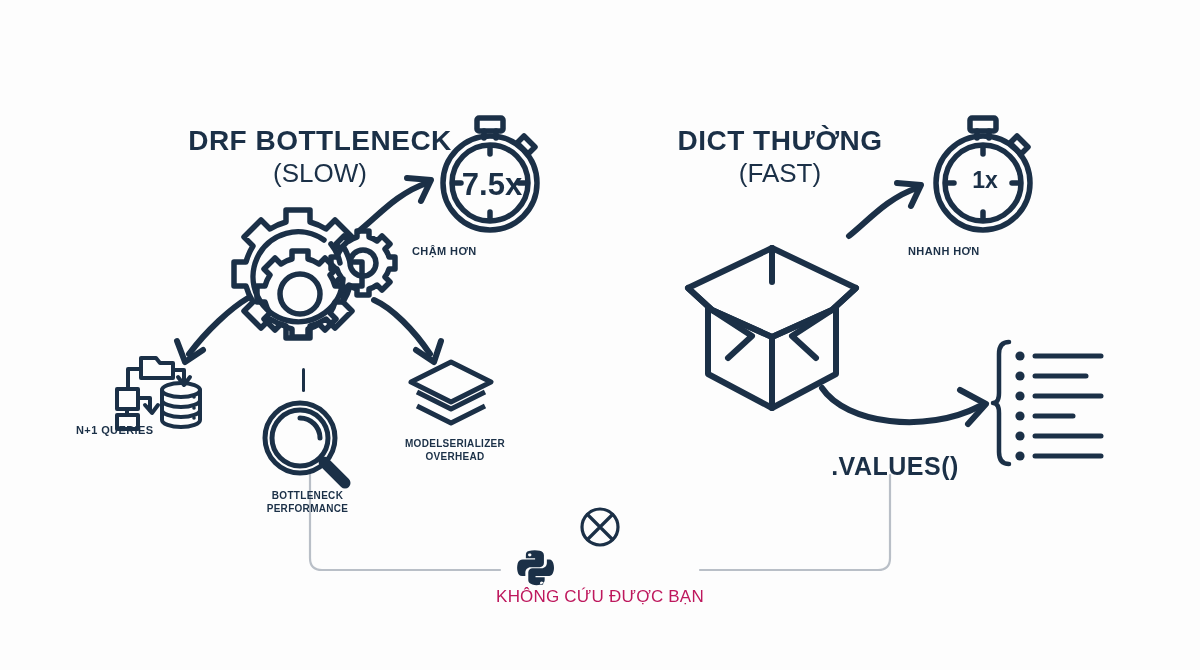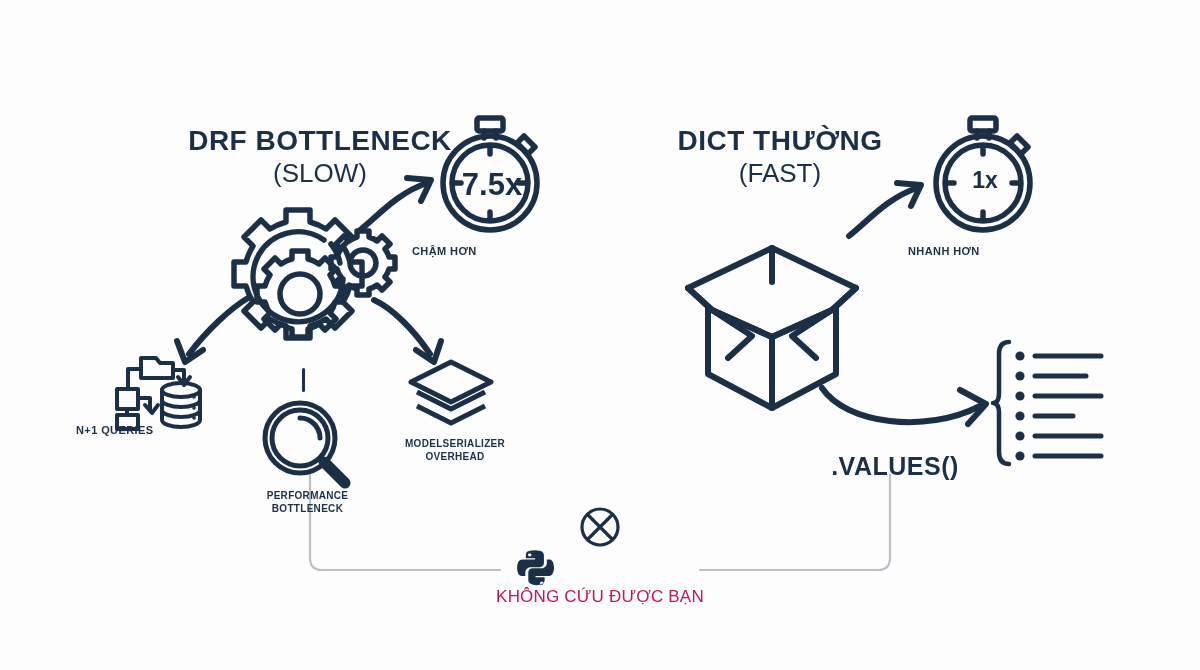--- a/index.html
+++ b/index.html
@@ -235,22 +235,22 @@
     <svg width="96" height="94" viewBox="0 0 96 94">
       <g fill="none" stroke="#1b3047" stroke-width="5" stroke-linecap="round">
         <circle cx="42" cy="42" r="35"></circle>
         <circle cx="42" cy="42" r="28"></circle>
         <path d="M42 22 A20 20 0 0 1 62 42"></path>
         <path d="M66 66 L87 87" stroke-width="11" stroke-linecap="round"></path>
       </g>
     </svg>
   </div>
   <div class="abs cap-bold-2" style="left:220px; top:490px; width:175px;">
+    <div>BOTTLENECK</div>
     <div>PERFORMANCE</div>
-    <div>BOTTLENECK</div>
   </div>
 
   <div class="abs" style="left:368px; top:292px;">
     <svg width="110" height="80" viewBox="0 0 110 80">
       <path d="M6 8 C24 16 46 38 62 62" fill="none" stroke="#1b3047" stroke-width="6" stroke-linecap="round"></path>
       <path d="M48 58 L66 70 L73 49" fill="none" stroke="#1b3047" stroke-width="6" stroke-linecap="round" stroke-linejoin="round"></path>
     </svg>
   </div>
 
   <div class="abs" style="left:405px; top:358px;">

